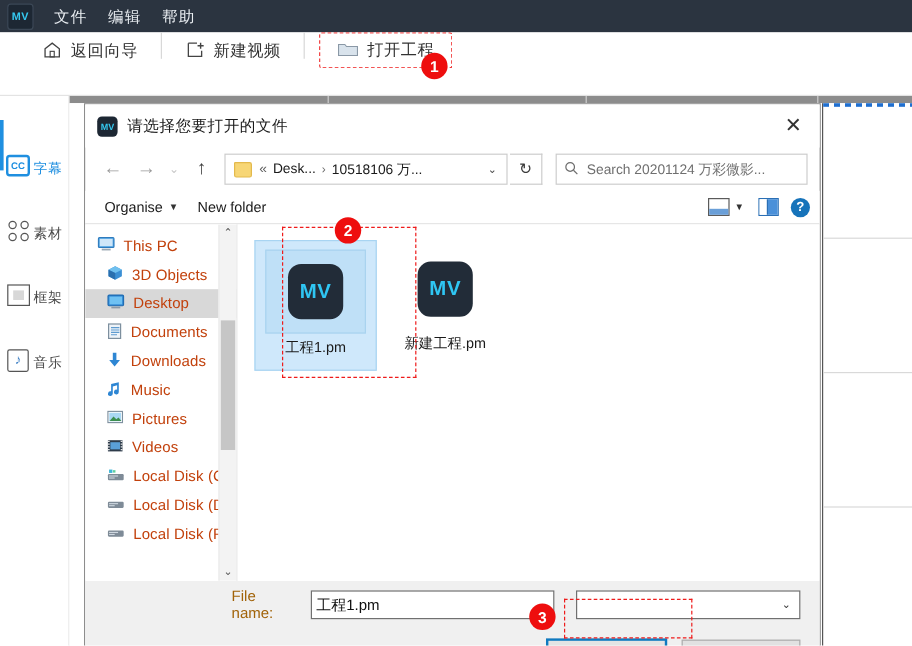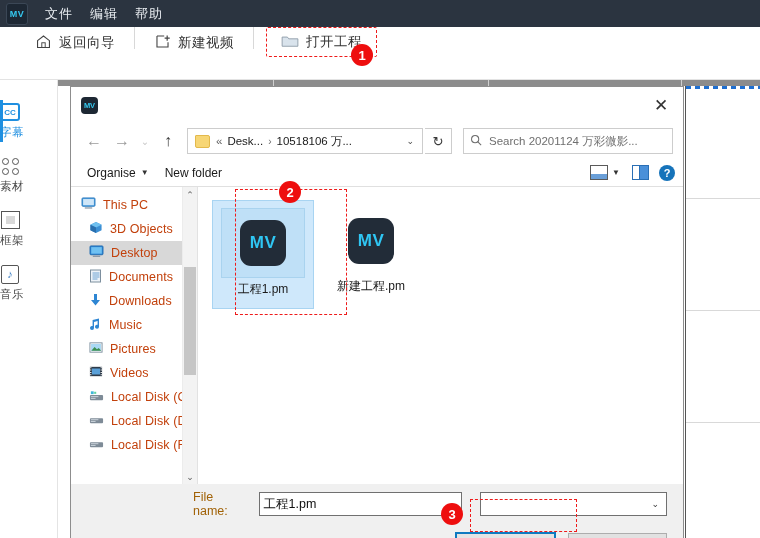--- a/index.html
+++ b/index.html
@@ -21,21 +21,21 @@
   
   .toolbar{height:52px;background:#ffffff;display:flex;align-items:flex-start;border-bottom:1px solid #e3e3e3;}
   .tbtn{display:flex;align-items:center;gap:7px;font-size:13.5px;color:#333;padding:6px 9px;}
   .tbtn .lbl{letter-spacing:.5px;}
   .tsep{width:1px;height:22px;background:#d8d8d8;margin:0 10px;}
   .dashbox{border:1.5px dashed #ee1b1b;border-radius:2px;padding:3px 8px;}
 
   
   .appbody{display:flex;height:459px;}
   .lsidebar{width:57px;background:#fff;border-right:1px solid #e4e4e4;padding-top:14px;}
-  .lsb-item{position:relative;height:54px;display:flex;flex-direction:column;align-items:flex-start;justify-content:center;gap:3px;}
+  .lsb-item{position:relative;height:54px;display:flex;flex-direction:row;align-items:flex-end;justify-content:center;gap:3px;}
   .lsb-item .ic{width:20px;height:20px;display:flex;align-items:center;justify-content:center;}
   .lsb-item .tx{font-size:11.5px;color:#4a4a4a;letter-spacing:.5px;}
   .lsb-item.active .tx{color:#1f8fe0;}
   .lsb-item.active:before{content:"";position:absolute;left:0;top:6px;bottom:6px;width:3px;background:#1f8fe0;}
   .cc-ic{width:19px;height:14px;border:2px solid #1f8fe0;border-radius:3px;color:#1f8fe0;font-size:8px;font-weight:bold;
          display:flex;align-items:center;justify-content:center;letter-spacing:0;}
   .grid-ic{display:grid;grid-template-columns:7px 7px;grid-template-rows:7px 7px;gap:3px;}
   .grid-ic i{display:block;border:1.6px solid #555;border-radius:50%;}
   .frame-ic{width:17px;height:16px;border:1.7px solid #555;display:flex;align-items:center;justify-content:center;}
   .frame-ic i{display:block;width:9px;height:8px;background:#d8d8d8;}
@@ -228,20 +228,21 @@
         <div class="rowdiv" style="top:336px"></div>
       </div>
     </div>
   </div>
 </div>
 
 <div id="dlg">
 
   <div class="dtitle">
     <div class="dico">MV</div>
+    <div class="dtxt">请选择您要打开的文件</div>
     <div class="dclose">✕</div>
   </div>
 
   <div class="navrow">
     <div class="navbtn">←</div>
     <div class="navbtn">→</div>
     <div class="navbtn dis">⌄</div>
     <div class="navbtn up">↑</div>
     <div class="crumb">
       <span class="fold"></span>

